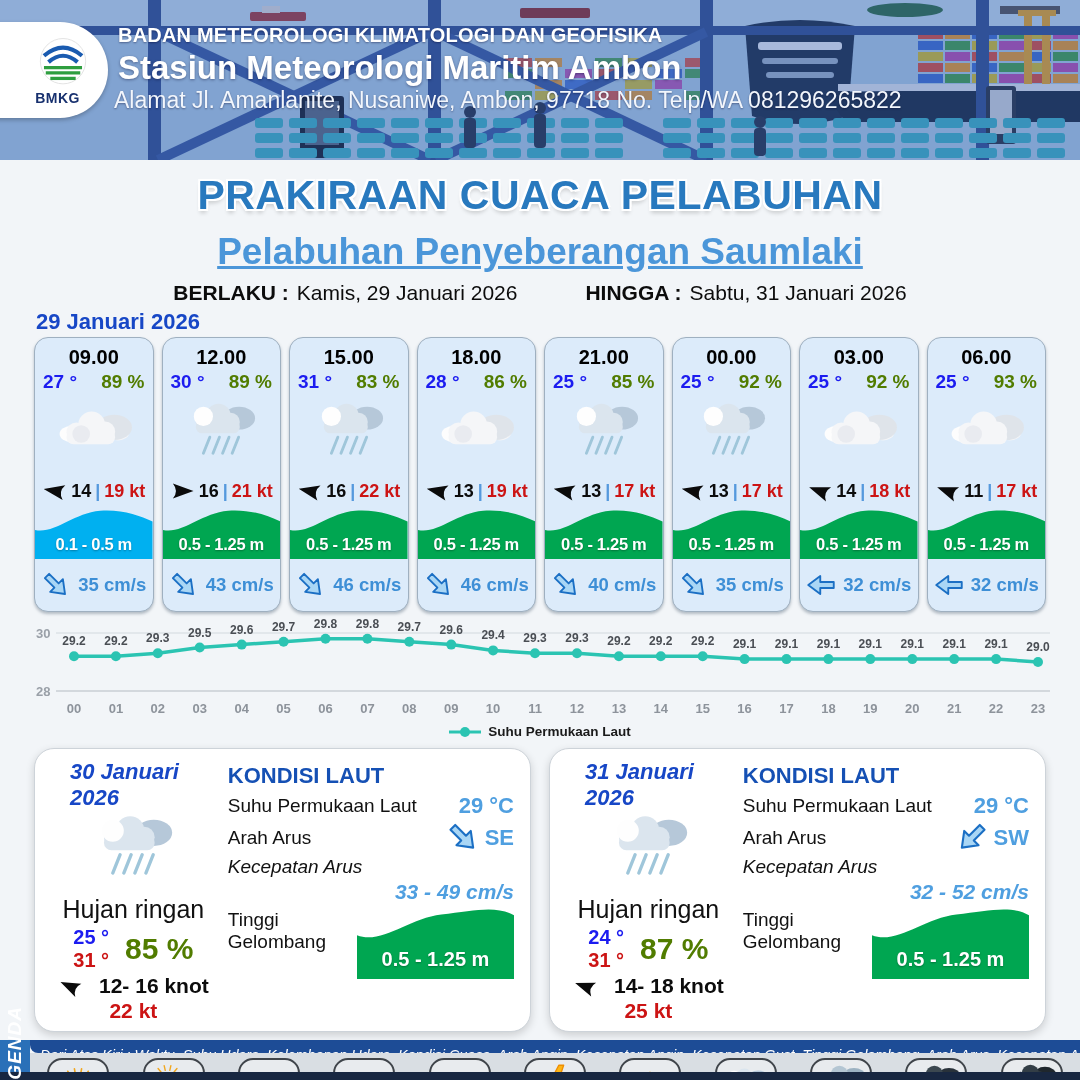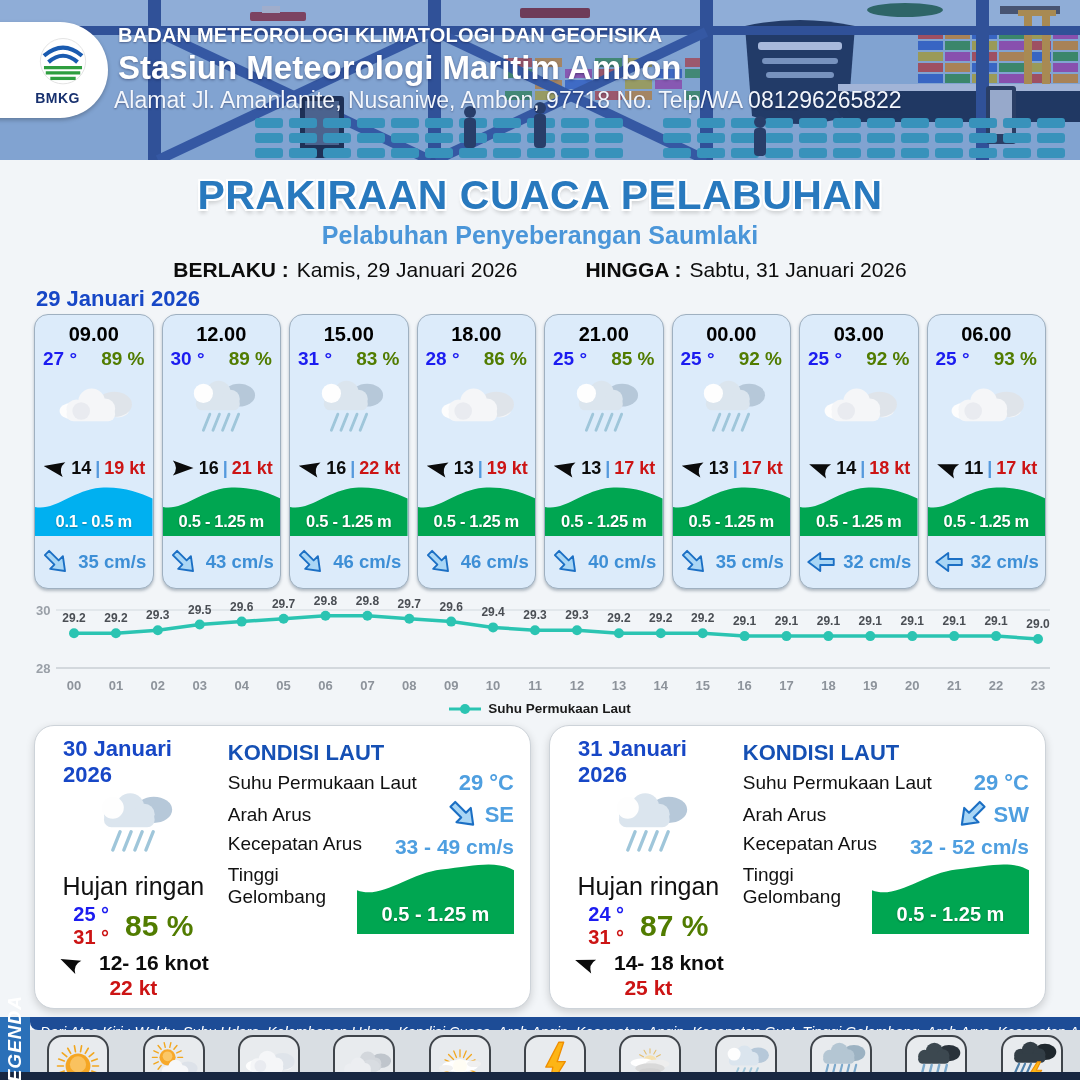--- a/index.html
+++ b/index.html
@@ -16,21 +16,21 @@
   .logo-pill .logo-label { font-weight:700; font-size:14px; color:#17306e; margin-top:-2px; letter-spacing:.5px; padding-right:12px;}
   .hdr-text { position:absolute; left:118px; top:24px; z-index:3; color:#fff; }
   .org { font-weight:700; font-size:20px; letter-spacing:.2px; text-shadow:0 1px 2px rgba(0,0,40,.4); }
   .station { font-weight:700; font-size:33px; margin-top:2px; text-shadow:0 1px 3px rgba(0,0,40,.4); }
   .addr { font-size:23px; margin-top:0; margin-left:-4px; color:#f2f6fc; text-shadow:0 1px 2px rgba(0,0,40,.4); }
 
   
   .titleblock { flex:0 0 116px; text-align:center; padding-top:12px; }
   .titleblock h1 { font-size:41px; font-weight:800; color:var(--title-blue); letter-spacing:.5px;
       text-shadow:-2px -2px 0 #fff, 2px -2px 0 #fff, -2px 2px 0 #fff, 2px 2px 0 #fff, 0 4px 4px rgba(0,0,0,.18); }
-  .titleblock h2 { font-size:25px; font-weight:700; color:var(--subtitle-blue); margin-top:2px; }
+  .titleblock h2 { font-size:37px; font-weight:700; color:var(--subtitle-blue); margin-top:12px;text-decoration:underline; }
   .validity { font-size:21px; color:#0c0c0c; margin-top:8px; }
   .validity .b { font-weight:700; }
   .validity .hingga { margin-left:64px; }
   .validity span { margin:0 4px; }
 
   .date-label { flex:0 0 28px; font-size:22px; font-weight:700; color:var(--date-blue); padding:4px 0 0 36px; }
 
   
   .cards { flex:0 0 252px; display:flex; gap:8px; padding:2px 34px 0; }
   .card { flex:1; background:#dcebfa; border:1px solid #9fb0c0; border-radius:14px;
@@ -59,36 +59,36 @@
   .vl { font-family:"Liberation Sans",sans-serif; font-size:12px; font-weight:700; fill:#4a4e54; text-anchor:middle; }
   .tk { font-family:"Liberation Sans",sans-serif; font-size:13px; font-weight:600; fill:#8d939b; text-anchor:middle; }
   .chart-legend { display:flex; align-items:center; justify-content:center; gap:7px; margin-top:2px;
                   font-size:13.5px; font-weight:700; color:#1a1a1a; }
 
   
   .daily-row { flex:0 0 254px; display:flex; gap:18px; padding:6px 34px 0; }
   .dcard { flex:1; background:#fff; border:1px solid #cdd3d9; border-radius:20px;
            box-shadow:0 3px 8px rgba(0,0,0,.16); padding:10px 14px 8px; display:flex; }
   .day-left { width:45%; display:flex; flex-direction:column; align-items:center; }
-  .day-date { align-self:flex-start; margin-left:14px; font-weight:700; font-size:22px; color:var(--date-blue); }
+  .day-date { align-self:flex-start; margin-left:21px; font-weight:700; font-size:22px; color:var(--date-blue);font-style:italic; }
   .day-icon { margin-top:-6px; }
   .day-cond { font-size:25px; color:#111; margin-top:-6px; }
   .day-temps { display:flex; align-items:center; gap:16px; margin-top:2px; }
   .t-col { display:flex; flex-direction:column; line-height:1.15; }
   .tmin { color:var(--temp-blue); font-weight:700; font-size:20px; }
   .tmax { color:var(--gust-red); font-weight:700; font-size:20px; }
   .day-hum { color:var(--humidity-green); font-weight:700; font-size:30px; }
   .day-wind { display:flex; align-items:center; gap:17px; font-weight:700; font-size:21px; color:#0c0c0c; margin-top:2px; }
   .day-gust { color:var(--gust-red); font-weight:700; font-size:21px; margin-top:1px; }
   .day-sea { flex:1; padding:4px 2px 0 10px; display:flex; flex-direction:column; }
   .sea-title { font-weight:700; font-size:22px; color:var(--sea-title-blue); margin-bottom:4px; }
   .sea-row { display:flex; justify-content:space-between; align-items:center; margin-bottom:5px; }
   .sl { font-size:19px; color:#111; }
   .sv { color:var(--value-blue); font-weight:700; font-size:22px; display:flex; align-items:center; gap:5px; }
-  .sea-row.stack { flex-direction:row; align-items:stretch; }
+  .sea-row.stack { flex-direction:column; align-items:stretch;font-style:italic; }
   .sea-row.stack .sv { align-self:flex-end; margin-top:2px; font-size:21px; }
   .sea-row.wrow { align-items:flex-start; margin-bottom:0; }
   .sea-wave { position:relative; width:188px; height:76px; margin-top:-6px; }
   .sea-wave svg { position:absolute; inset:0; width:100%; height:100%; }
   .sea-wave span { position:absolute; bottom:8px; left:0; right:0; text-align:center; color:#fff;
                    font-weight:700; font-size:20px; text-shadow:0 1px 2px rgba(0,0,0,.3); }
 
   
   .legend { flex:1 1 auto; display:flex; margin-top:8px; min-height:0; }
   .legend-strip { flex:0 0 30px; background:#2a70b8; color:#fff; display:flex; align-items:center; justify-content:center; }

